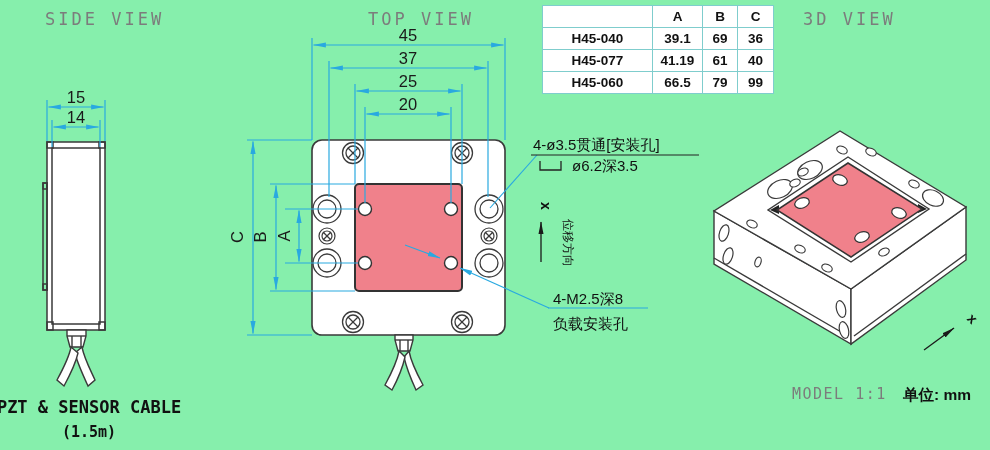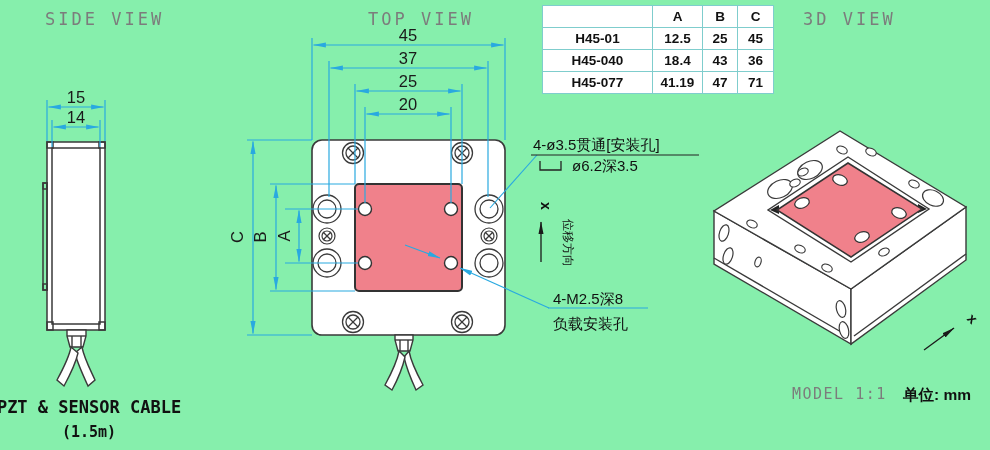--- a/index.html
+++ b/index.html
@@ -259,33 +259,33 @@
         <col style="width:36px">
       </colgroup>
   <tbody>
         <tr>
     <th></th>
     <th>A</th>
     <th>B</th>
     <th>C</th>
   </tr>
   <tr>
-    <td>H45-01</td>
-    <td>12.5</td>
-    <td>25</td>
-    <td>45</td>
-  </tr>
-  <tr>
     <td>H45-040</td>
-    <td>18.4</td>
-    <td>43</td>
+    <td>39.1</td>
+    <td>69</td>
     <td>36</td>
   </tr>
   <tr>
     <td>H45-077</td>
     <td>41.19</td>
-    <td>47</td>
-    <td>71</td>
+    <td>61</td>
+    <td>40</td>
+  </tr>
+  <tr>
+    <td>H45-060</td>
+    <td>66.5</td>
+    <td>79</td>
+    <td>99</td>
   </tr>
 </tbody>
     </table>
 
 </div>
 
 </body></html>

